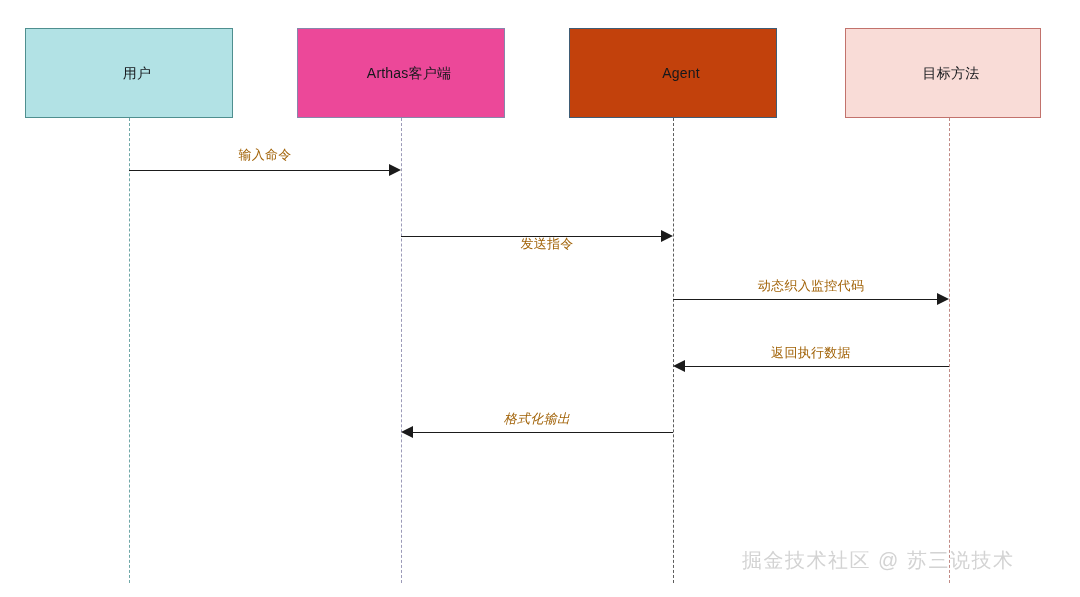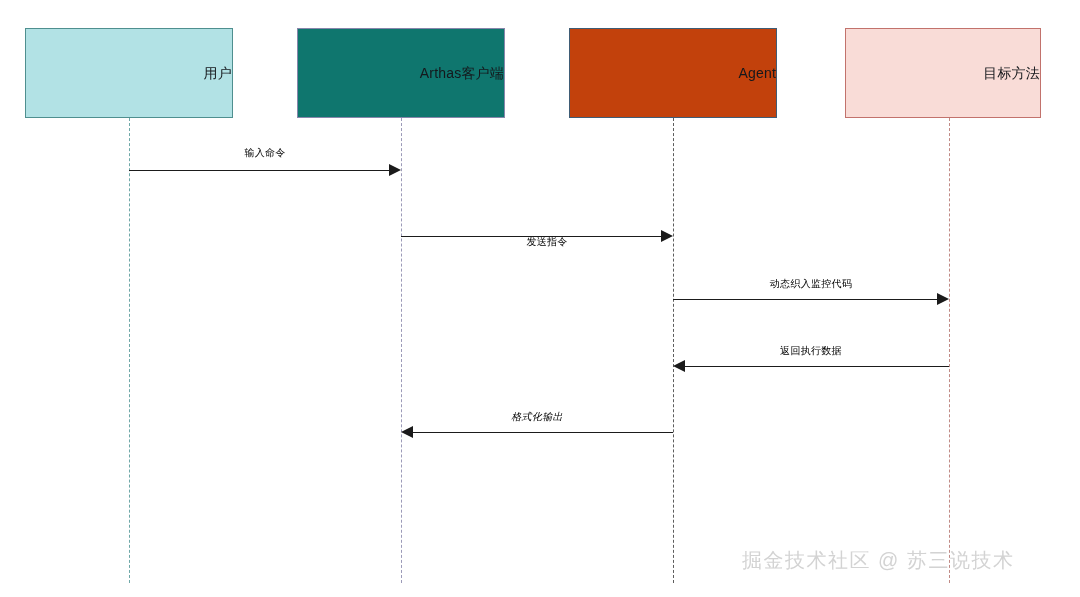--- a/index.html
+++ b/index.html
@@ -15,21 +15,21 @@
     width: 1080px;
     height: 597px;
     background: #ffffff;
     overflow: hidden;
   }
   .actor-box {
     position: absolute;
     box-sizing: border-box;
     display: flex;
     align-items: center;
-    justify-content: flex-end;
+    justify-content: center;
     border-width: 1.5px;
     border-style: solid;
     padding-left: 16px;
   }
   .actor-label {
     font-size: 14px;
     color: #15181c;
     letter-spacing: 0.2px;
     line-height: 1;
     white-space: nowrap;
@@ -53,22 +53,22 @@
     border-bottom: 6.5px solid transparent;
   }
   .msg-head.to-right {
     border-left: 12px solid #1b1b1b;
   }
   .msg-head.to-left {
     border-right: 12px solid #1b1b1b;
   }
   .msg-label {
     position: absolute;
-    font-size: 10px;
-    color: #000000;
+    font-size: 13px;
+    color: #a16207;
     white-space: nowrap;
     transform: translateX(-50%);
     line-height: 1;
     letter-spacing: 0.3px;
   }
   .watermark {
     position: absolute;
     font-size: 20px;
     color: #d3d3d3;
     white-space: nowrap;
@@ -78,21 +78,21 @@
   }
 </style>
 </head>
 <body>
 
 <div id="diagram-root" style="width: 1080px; height: 597px; background: rgb(255, 255, 255);">
   <div id="actors-layer">
       <div class="actor-box" style="left: 25px; top: 28px; width: 208px; height: 90px; background: rgb(178, 226, 229); border-color: rgb(79, 143, 143);">
         <span class="actor-label">用户</span>
       </div>
-      <div class="actor-box" style="left: 297px; top: 28px; width: 208px; height: 90px; background: #0f766e; border-color: rgb(135, 134, 171);">
+      <div class="actor-box" style="left: 297px; top: 28px; width: 208px; height: 90px; background: #ec4899; border-color: rgb(135, 134, 171);">
         <span class="actor-label">Arthas客户端</span>
       </div>
       <div class="actor-box" style="left: 569px; top: 28px; width: 208px; height: 90px; background: #c2410c; border-color: rgb(63, 92, 117);">
         <span class="actor-label">Agent</span>
       </div>
       <div class="actor-box" style="left: 845px; top: 28px; width: 196px; height: 90px; background: rgb(249, 220, 215); border-color: rgb(194, 114, 108);">
         <span class="actor-label">目标方法</span>
       </div>
     </div>
   <div id="lifelines-layer">

